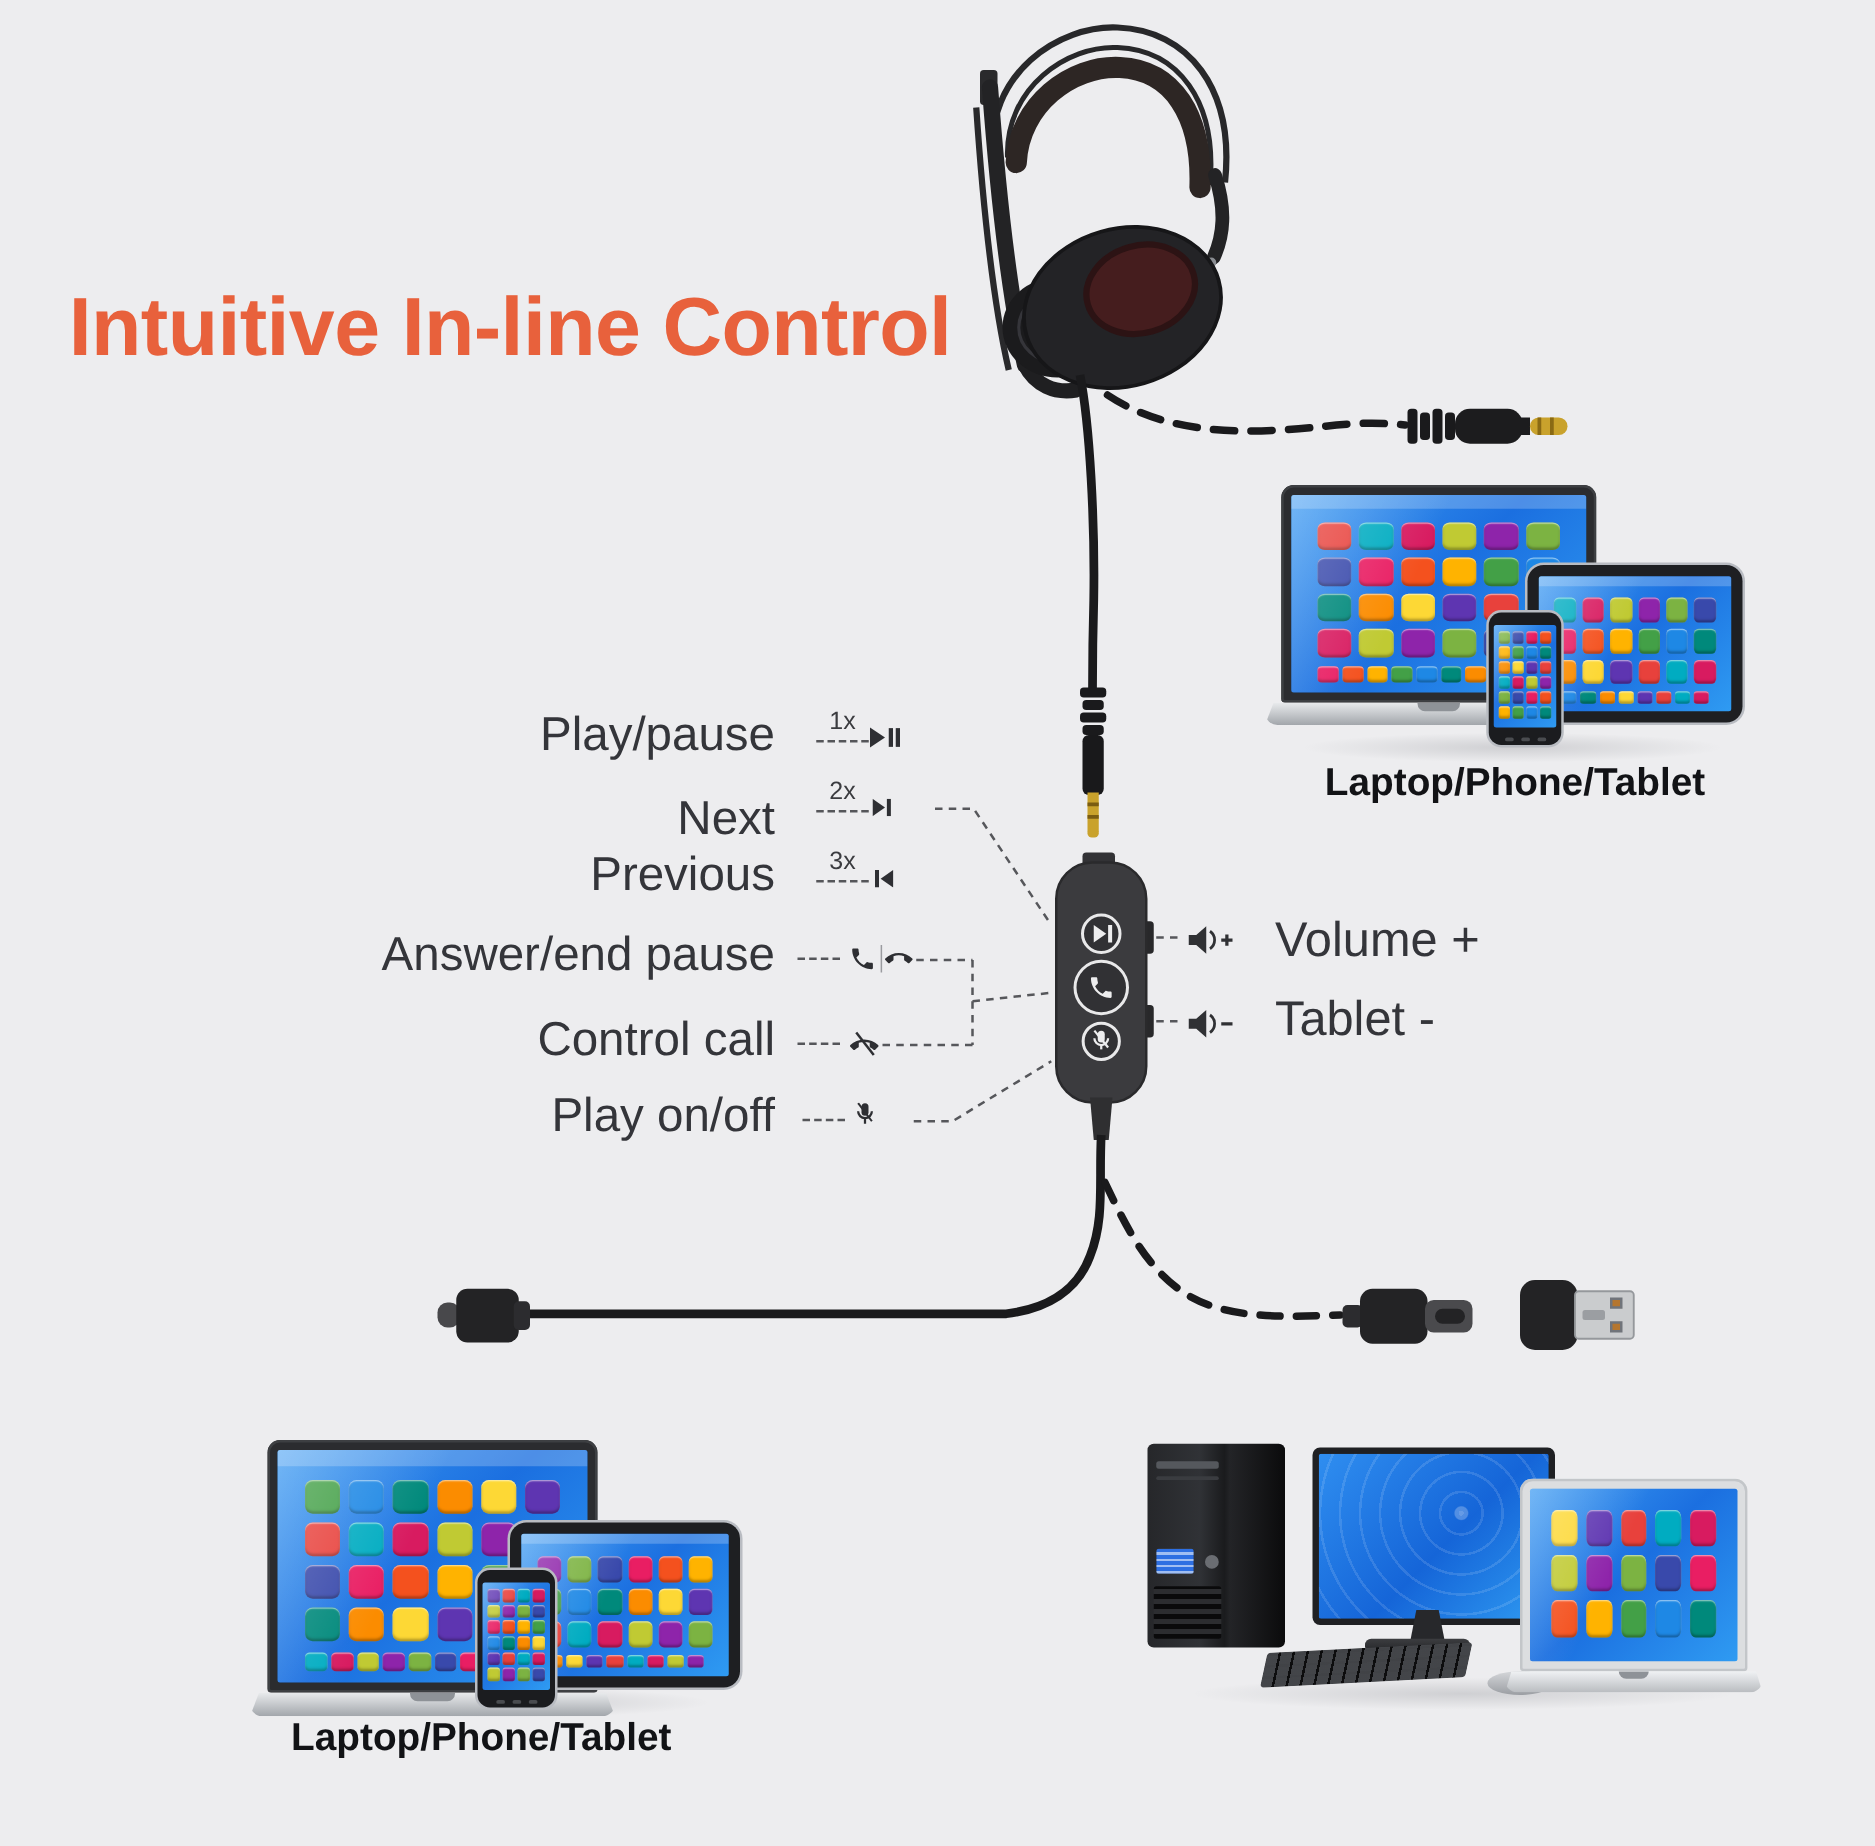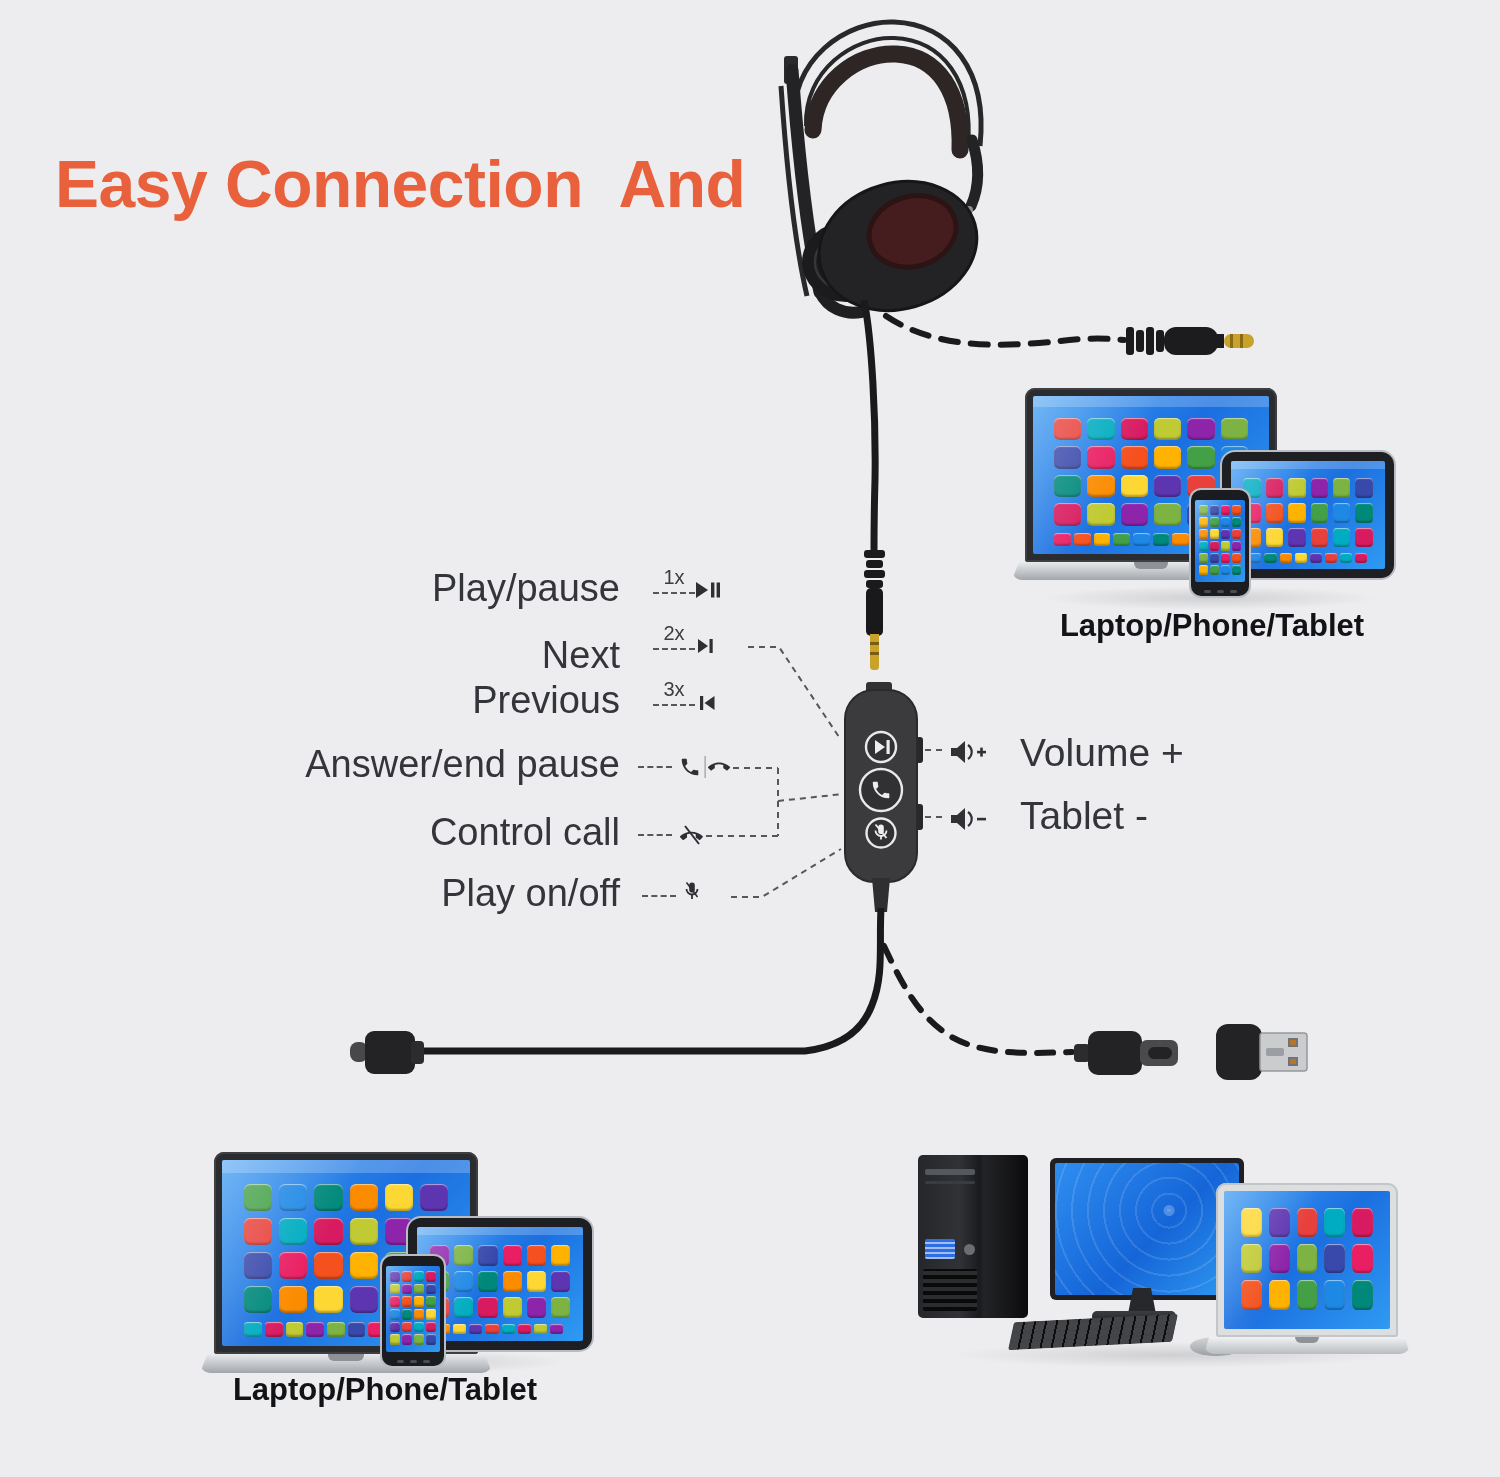--- a/index.html
+++ b/index.html
@@ -62,21 +62,21 @@
                     repeating-linear-gradient(0deg,#2A2B2E 0 7px,#141416 7px 9px);}
   #mouse{width:52px;height:19px;border-radius:50%;background:linear-gradient(#D4D6D9,#9B9EA3);}
   .silver .screen-frame{background:#DCDEE0;box-shadow:inset 0 0 0 2px #c3c6c9;}
   .silver .laptop-base{background:linear-gradient(#F0F2F4,#B9BCC0);}
 </style>
 </head>
 <body>
 
 <div id="canvas">
 
-  <h1 id="title"><span>Easy Connection &nbsp;And</span><br></h1>
+  <h1 id="title"><br><span>Intuitive In-line Control</span></h1>
 
   <svg id="diagram" width="1500" height="1477" viewBox="0 0 1500 1477">
 
     <g>
       <path d="M794,128 C788,58 848,20 894,22 C950,24 988,70 980,146" stroke="#28282A" stroke-width="5" fill="none"></path>
       <path d="M806,126 C804,70 854,36 894,38 C942,40 974,80 968,148" stroke="#28282A" stroke-width="4" fill="none"></path>
       <path d="M813,130 C815,84 857,52 896,54 C938,56 962,92 960,150" stroke="#2D2624" stroke-width="17" fill="none" stroke-linecap="round"></path>
       <path d="M972,140 C981,168 979,188 971,206" stroke="#232325" stroke-width="11" fill="none" stroke-linecap="round"></path>
       <circle cx="969" cy="210" r="4" fill="#8A8D92"></circle>
       <rect x="784" y="56" width="14" height="28" rx="3" fill="#2A2A2C"></rect>

